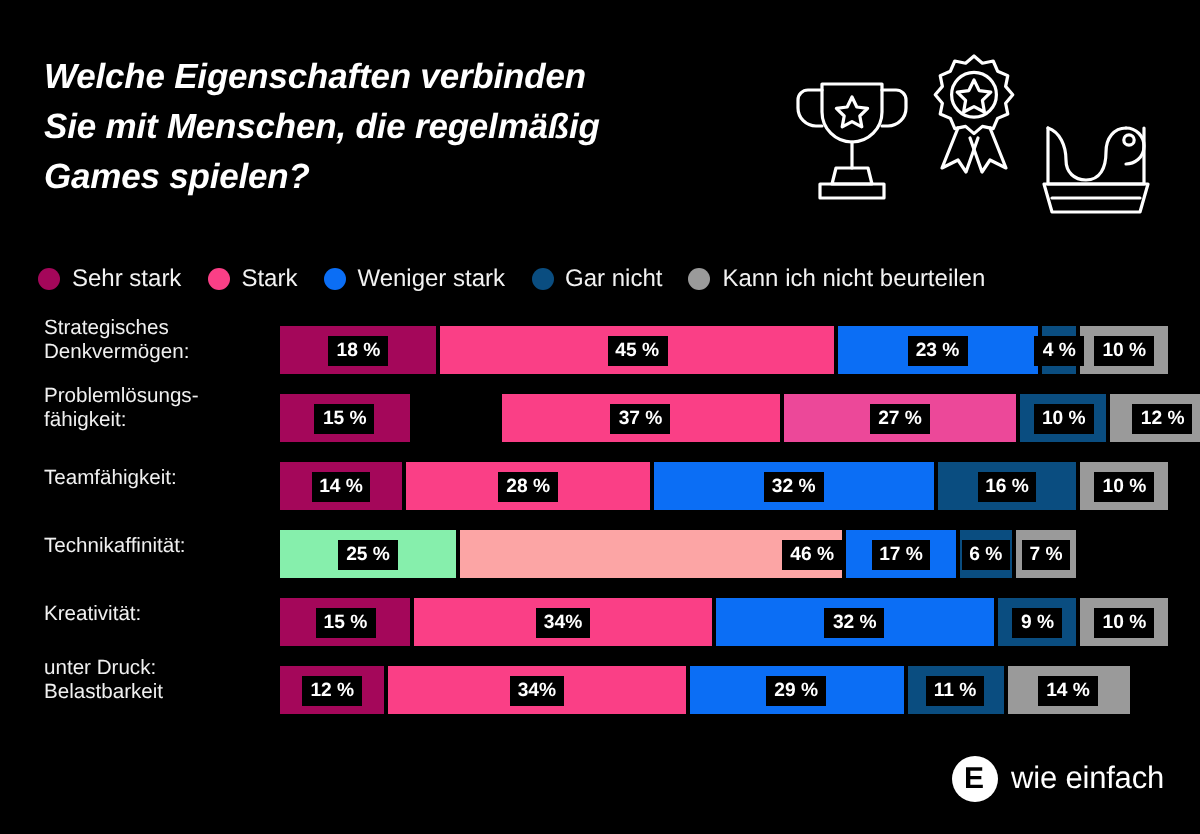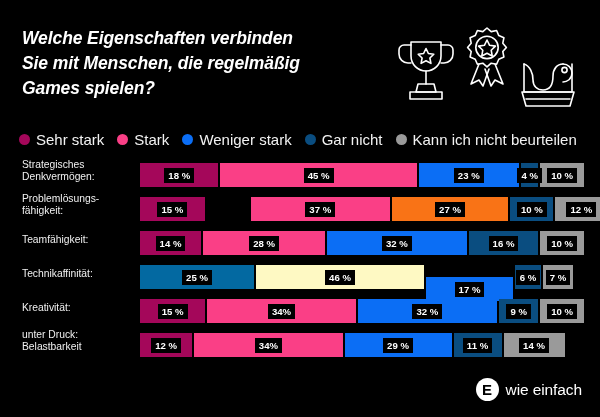--- a/index.html
+++ b/index.html
@@ -65,21 +65,21 @@
     align-items: center;
     gap: 6px;
   }
   .legend-dot {
     width: 11px;
     height: 11px;
     border-radius: 50%;
     flex: 0 0 auto;
   }
   .legend-label {
-    font-size: 15px;
+    font-size: 12px;
     color: #f2f2f2;
     white-space: nowrap;
   }
 
   
   .chart {
     position: absolute;
     left: 0px;
     top: 160px;
     width: 600px;
@@ -256,21 +256,21 @@
         <div>Problemlösungs-</div>
         <div>fähigkeit:</div>
       </div>
       <div class="bar-track">
         <div class="seg" title="Sehr stark 15 %" style="width: 64.7525px; background: rgb(164, 7, 90);">
           <span class="seg-label">15 %</span>
         </div>
         <div class="seg" title="Stark 37 %" style="width: 139px; background: rgb(250, 63, 134); margin-left: 44px;">
           <span class="seg-label">37 %</span>
         </div>
-        <div class="seg" title="Weniger stark 27 %" style="width: 116.554px; background: #f97316;">
+        <div class="seg" title="Weniger stark 27 %" style="width: 116.554px; background: #ec4899;">
           <span class="seg-label">27 %</span>
         </div>
         <div class="seg" title="Gar nicht 10 %" style="width: 43.1683px; background: rgb(10, 77, 128);">
           <span class="seg-label">10 %</span>
         </div>
         <div class="seg" title="Kann ich nicht beurteilen 12 %" style="width: 51.802px; background: rgb(154, 154, 154);">
           <span class="seg-label">12 %</span>
         </div>
       </div>
     </div>
@@ -294,27 +294,27 @@
         <div class="seg" title="Kann ich nicht beurteilen 10 %" style="width: 43.6px; background: rgb(154, 154, 154);">
           <span class="seg-label">10 %</span>
         </div>
       </div>
     </div>
     <div class="chart-row">
       <div class="row-label one-line">
         <div>Technikaffinität:</div>
       </div>
       <div class="bar-track">
-        <div class="seg" title="Sehr stark 25 %" style="width: 114px; background: #0369a1;">
+        <div class="seg" title="Sehr stark 25 %" style="width: 88px; background: #86efac;">
           <span class="seg-label">25 %</span>
         </div>
-        <div class="seg" title="Stark 46 %" style="width: 168px; background: #fef9c3;">
+        <div class="seg" title="Stark 46 %" style="width: 191px; background: #fca5a5; justify-content: flex-end;">
           <span class="seg-label">46 %</span>
         </div>
-        <div class="seg" title="Weniger stark 17 %" style="width: 87px; background: rgb(11, 110, 245); margin-top: 12px;">
+        <div class="seg" title="Weniger stark 17 %" style="width: 55px; background: rgb(11, 110, 245);">
           <span class="seg-label">17 %</span>
         </div>
         <div class="seg" title="Gar nicht 6 %" style="width: 25.901px; background: rgb(10, 77, 128);">
           <span class="seg-label">6 %</span>
         </div>
         <div class="seg" title="Kann ich nicht beurteilen 7 %" style="width: 30.2178px; background: rgb(154, 154, 154);">
           <span class="seg-label">7 %</span>
         </div>
       </div>
     </div>

